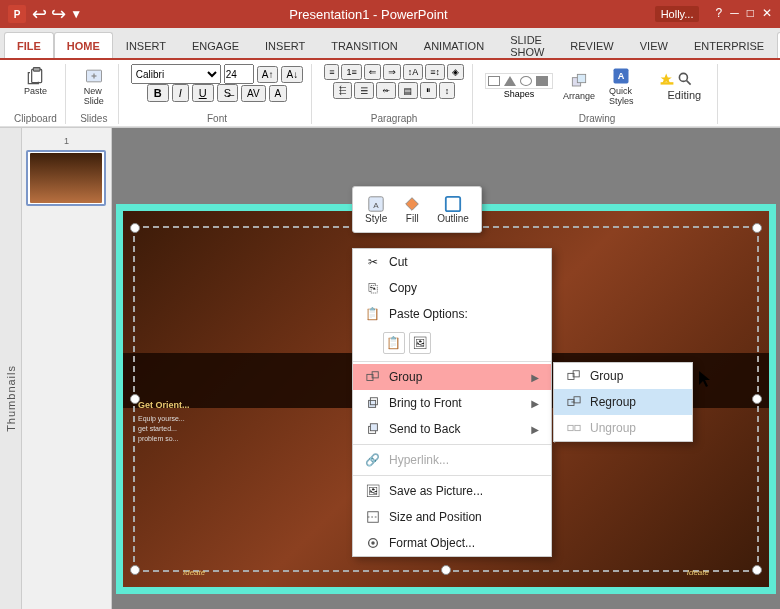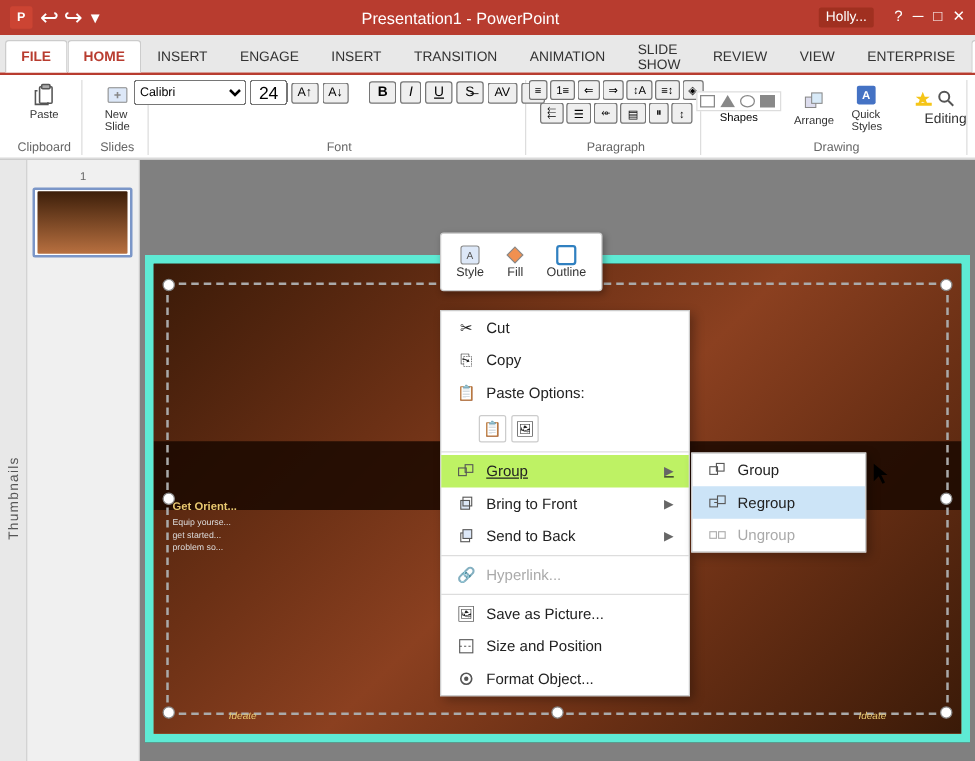--- a/index.html
+++ b/index.html
@@ -113,21 +113,21 @@
     }
     .ctx-item {
       display: flex;
       align-items: center;
       padding: 5px 12px;
       cursor: pointer;
       gap: 8px;
       color: #222;
       position: relative;
     }
-    .ctx-item.highlighted { background: #bef264; text-decoration: underline; }
+    .ctx-item.highlighted { background: #fca5a5; }
     .ctx-item.disabled { color: #aaa; cursor: default; }
     .ctx-separator { height: 1px; background: #ddd; margin: 2px 0; }
     .ctx-icon { width: 16px; height: 16px; display: flex; align-items: center; justify-content: center; flex-shrink: 0; }
     .ctx-arrow { margin-left: auto; font-size: 10px; color: #666; }
 
     
     .submenu {
       position: absolute;
       top: -2px;
       left: 200px;
@@ -140,21 +140,21 @@
     .submenu-item {
       display: flex;
       align-items: center;
       padding: 5px 12px;
       cursor: pointer;
       gap: 8px;
       color: #222;
     }
     .submenu-item.active { background: #cce4f7; }
     .submenu-item.disabled { color: #aaa; }
-    .font-group-inline { display: flex; flex-direction: row; gap: 16px; }
+    .font-group-inline { display: flex; flex-direction: column; gap: 0; }
     .font-row { display: flex; align-items: center; gap: 3px; }
   </style>
 </head>
 <body>
 
 <div class="title-bar">
   <div class="title-bar-left">
     <div class="pp-icon">P</div>
     <div style="display:flex;gap:4px;align-items:center;">
       <span style="font-size:18px;cursor:pointer;">↩</span>
@@ -214,21 +214,21 @@
         <span style="font-size:9px;">New<br>Slide</span>
       </div>
     </div>
     <div class="ribbon-group-label">Slides</div>
   </div>
 
   <div class="ribbon-group" style="min-width:160px;">
     <div class="ribbon-group-content font-group-inline">
       <div class="font-row">
         <select style="font-size:10px;width:90px;height:20px;"><option>Calibri</option></select>
-        <input type="text" value="24" style="width: 30px; height: 20px; font-size: 14px; text-align: center;">
+        <input type="text" value="24" style="width: 30px; height: 20px; font-size: 10px; text-align: left;">
         <button style="font-size:10px;padding:1px 3px;">A↑</button>
         <button style="font-size:10px;padding:1px 3px;">A↓</button>
       </div>
       <div class="font-row">
         <button style="font-weight:bold;font-size:11px;padding:1px 5px;">B</button>
         <button style="font-style:italic;font-size:11px;padding:1px 5px;">I</button>
         <button style="text-decoration:underline;font-size:11px;padding:1px 5px;">U</button>
         <button style="font-size:11px;padding:1px 5px;">S̶</button>
         <button style="font-size:10px;padding:1px 4px;">AV</button>
         <button style="font-size:10px;padding:1px 4px;">A</button>

